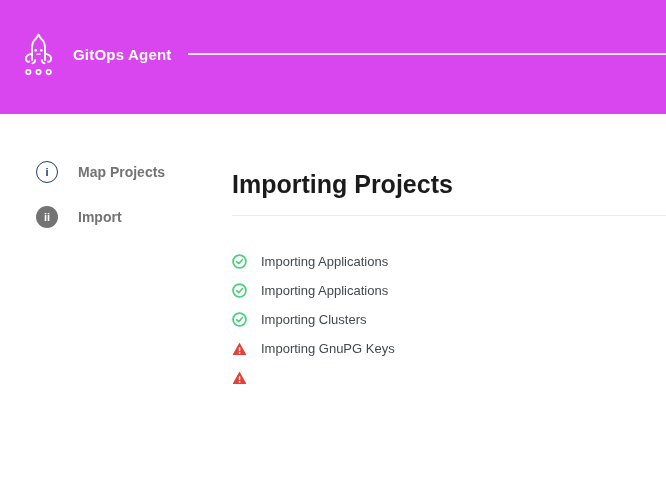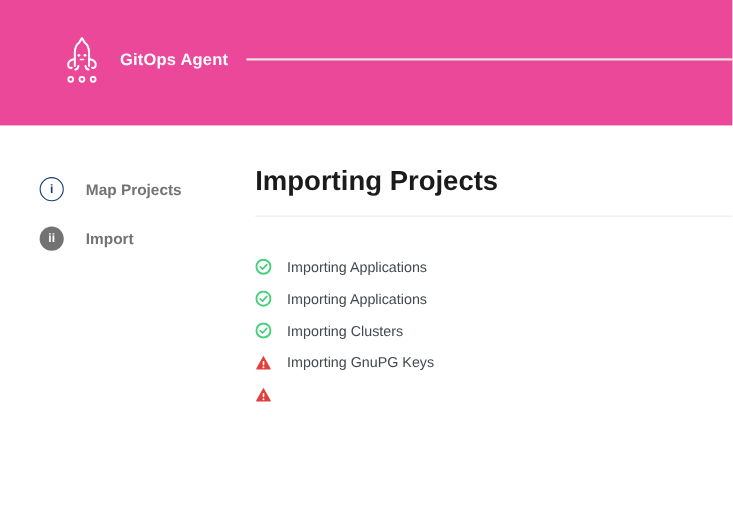--- a/index.html
+++ b/index.html
@@ -6,24 +6,24 @@
   html, body { width: 666px; height: 483px; }
   body {
     font-family: "Liberation Sans", "DejaVu Sans", sans-serif;
     background: #ffffff;
     overflow: hidden;
   }
 
   
   .app-header {
     height: 114px;
-    background: #ec4899;
-    display: flex;
-    align-items: center;
-    padding-left: 56px;
+    background: #d946ef;
+    display: flex;
+    align-items: center;
+    padding-left: 20px;
     padding-bottom: 6px;
   }
   .logo {
     width: 37px;
     height: 47px;
     flex: 0 0 auto;
     display: block;
   }
   .app-title {
     color: #ffffff;
@@ -81,21 +81,21 @@
   .step-label {
     margin-left: 20px;
     color: #737373;
     font-size: 14px;
     font-weight: 700;
   }
 
   
   .main {
     flex: 1 1 auto;
-    padding-top: 38px;
+    padding-top: 57px;
   }
   .page-title {
     color: #1b1b1b;
     font-size: 25px;
     font-weight: 700;
     line-height: 1.1;
   }
   .title-divider {
     height: 1px;
     background: #ececec;

